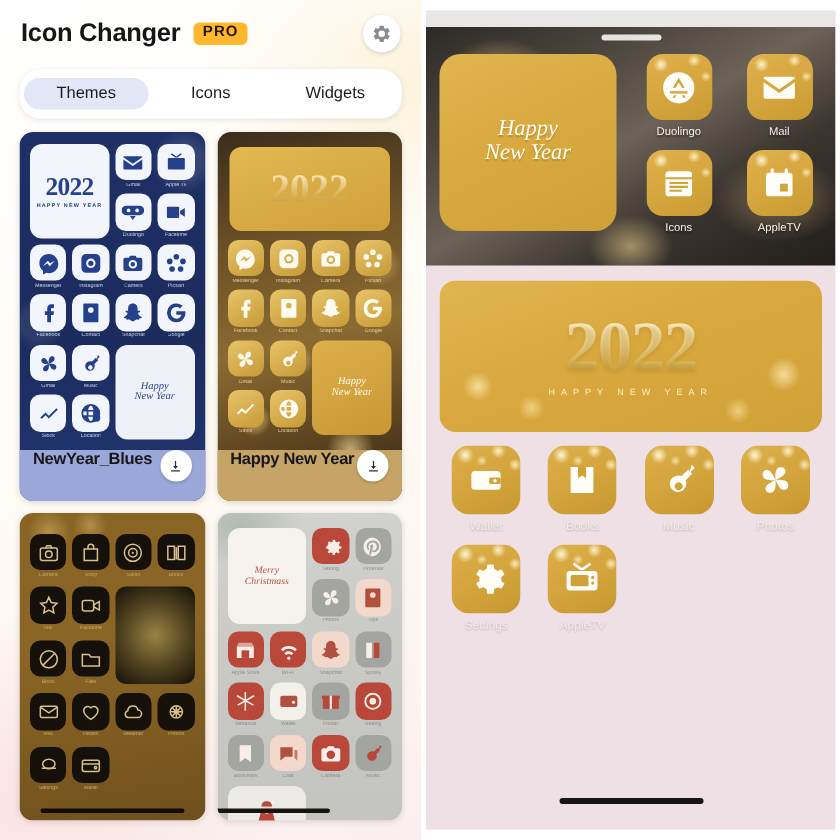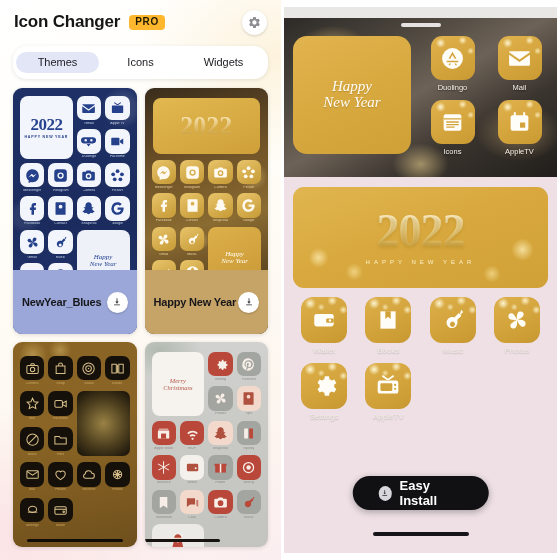--- a/index.html
+++ b/index.html
@@ -44,22 +44,22 @@
 
   .cards{
     margin:9px 13px 0 13px;display:grid;grid-template-columns:1fr 1fr;gap:8px;
   }
   .card{
     position:relative;border-radius:9px;overflow:hidden;height:246px;
     box-shadow:0 1px 4px rgba(0,0,0,.13);
   }
   .card-art{position:absolute;inset:0;overflow:hidden;}
   .card-foot{
-    position:absolute;left:0;right:0;bottom:0;height:34px;display:flex;align-items:center;
-    padding:15px 9px;
+    position:absolute;left:0;right:0;bottom:0;height:34px;display:flex;
+    padding:0 9px;
   }
   .card-name{font-size:11px;font-weight:bold;color:#17171b;letter-spacing:-.2px;}
   .dl-btn{
     margin-left:auto;width:21px;height:21px;border-radius:50%;background:#fff;
     display:flex;align-items:center;justify-content:center;box-shadow:0 1px 2px rgba(0,0,0,.18);
   }
   .dl-btn svg{width:10px;height:10px;fill:#2c2c33;}
 
   
   .art-blue{
@@ -956,26 +956,18 @@
                 <path d="M7.2 1.9l4.8 3.3 4.8-3.3.9 1.3-4.6 3.2h-2.2L6.3 3.2z"></path>
                 <rect x="5" y="9.5" width="11" height="7" rx="1" fill="#d2a23a"></rect>
                 <circle cx="18.6" cy="11" r="1" fill="#d2a23a"></circle>
                 <circle cx="18.6" cy="14.5" r="1" fill="#d2a23a"></circle>
               </svg>
             </div>
           <div class="lb">AppleTV</div>
         </div>
       </div>
 
-      <div class="install-btn">
-        <span class="bi">
-          <svg viewBox="0 0 24 24">
-              <path d="M11 3h2v8h3l-4 5-4-5h3zM5 18h14v2H5z"></path>
-            </svg>
-        </span>
-        <span class="bt">Easy Install</span>
-      </div>
 
       <div class="home-ind"></div>
     </div>
   </div>
 
 </div>
 
 </body></html>

